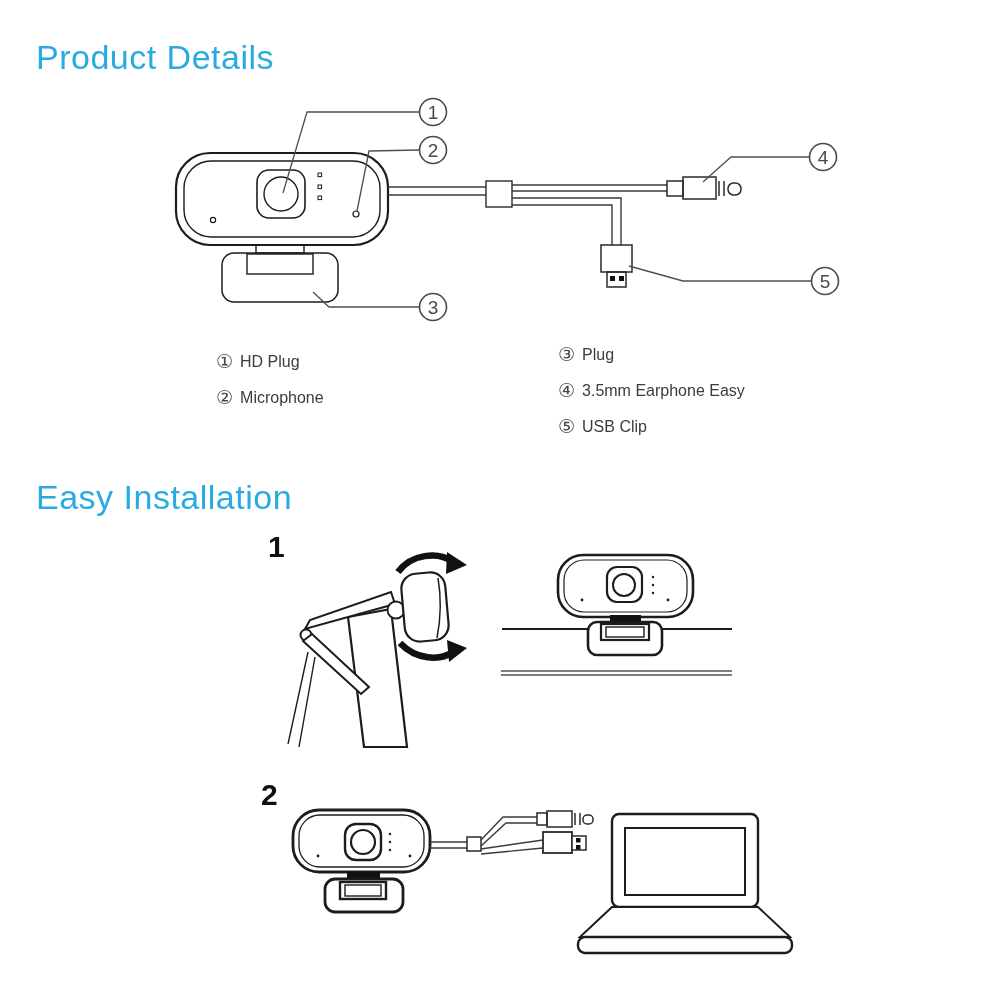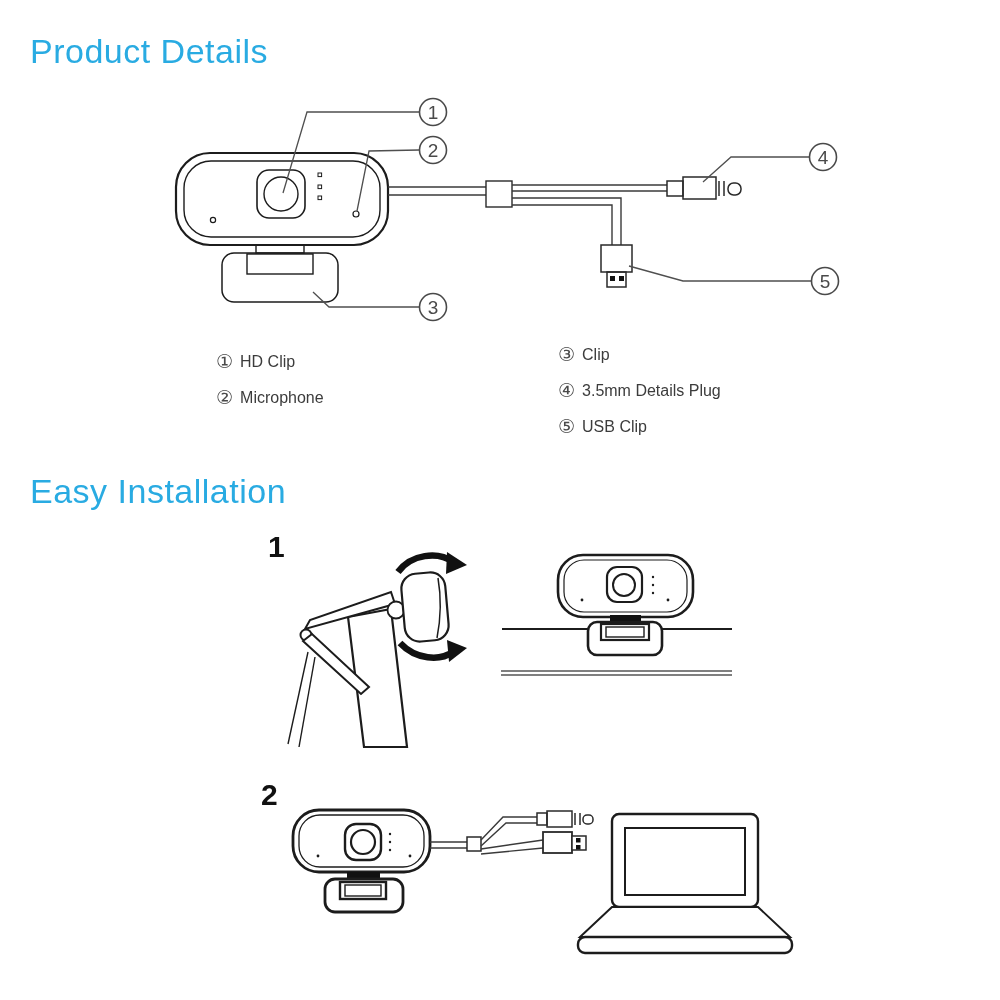--- a/index.html
+++ b/index.html
@@ -1,21 +1,21 @@
 <!DOCTYPE html>
 <html><head>
 <meta charset="utf-8">
 <style>
   html,body{margin:0;padding:0;}
   body{
     width:1000px;height:1000px;position:relative;background:#ffffff;
     font-family:"Liberation Sans","DejaVu Sans",sans-serif;overflow:hidden;
   }
   .section-title{
-    position:absolute;left:20px;margin:10px;font-weight:400;font-size:34px;
+    position:absolute;left:20px;margin:16px;font-weight:400;font-size:34px;
     letter-spacing:0.5px;color:#29abe2;
   }
   #title-product{top:22px;}
   #title-install{top:462px;}
   .diagram{position:absolute;}
   #svg-product{left:140px;top:85px;}
   #svg-step1{left:260px;top:525px;}
   #svg-step2{left:255px;top:775px;}
   .legend-row{
     position:absolute;display:flex;align-items:center;gap:7px;
@@ -105,33 +105,33 @@
     <text x="433" y="307" dominant-baseline="central">3</text>
     <circle cx="823" cy="157" r="13.5" fill="#fff" stroke="#4a4a4a" stroke-width="1.6"></circle>
     <text x="823" y="157" dominant-baseline="central">4</text>
     <circle cx="825" cy="281" r="13.5" fill="#fff" stroke="#4a4a4a" stroke-width="1.6"></circle>
     <text x="825" y="281" dominant-baseline="central">5</text>
   </g>
 </svg>
 
 <div class="legend-row" id="legend-l1">
   <span class="legend-marker">①</span>
-  <span class="legend-label">HD Clip</span>
+  <span class="legend-label">HD Plug</span>
 </div>
 <div class="legend-row" id="legend-l2">
   <span class="legend-marker">②</span>
   <span class="legend-label">Microphone</span>
 </div>
 <div class="legend-row" id="legend-r1">
   <span class="legend-marker">③</span>
-  <span class="legend-label">Clip</span>
+  <span class="legend-label">Plug</span>
 </div>
 <div class="legend-row" id="legend-r2">
   <span class="legend-marker">④</span>
-  <span class="legend-label">3.5mm Details Plug</span>
+  <span class="legend-label">3.5mm Earphone Easy</span>
 </div>
 <div class="legend-row" id="legend-r3">
   <span class="legend-marker">⑤</span>
   <span class="legend-label">USB Clip</span>
 </div>
 
 <h1 class="section-title" id="title-install">Easy Installation</h1>
 
 <div class="step-number" id="step1-num">1</div>
 

